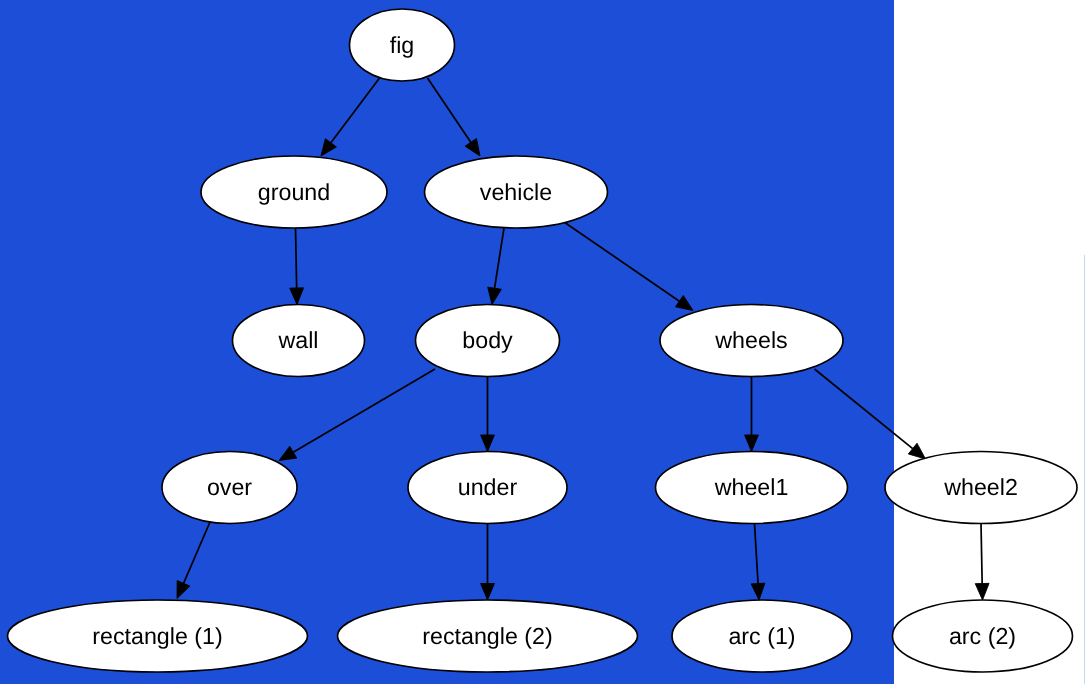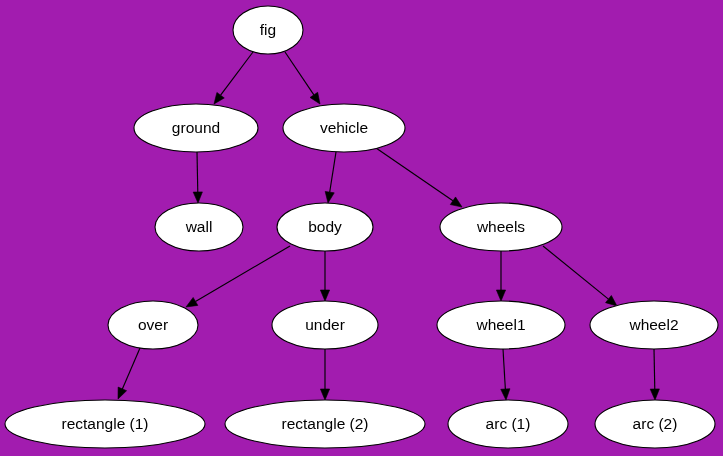--- a/index.html
+++ b/index.html
@@ -8,23 +8,23 @@
     background: #ffffff;
   }
   body {
     width: 723px;
     height: 456px;
     font-family: "Liberation Sans", sans-serif;
     overflow: hidden;
   }
   #graph-root {
     position: relative;
-    width: 723px;
+    width: 596px;
     height: 456px;
-    background: #a21caf;
+    background: #1d4ed8;
   }
   svg#graph-svg {
     display: block;
     width: 723px;
     height: 456px;
   }
   .node-ellipse {
     fill: #ffffff;
     stroke: #000000;
     stroke-width: 1.1;

